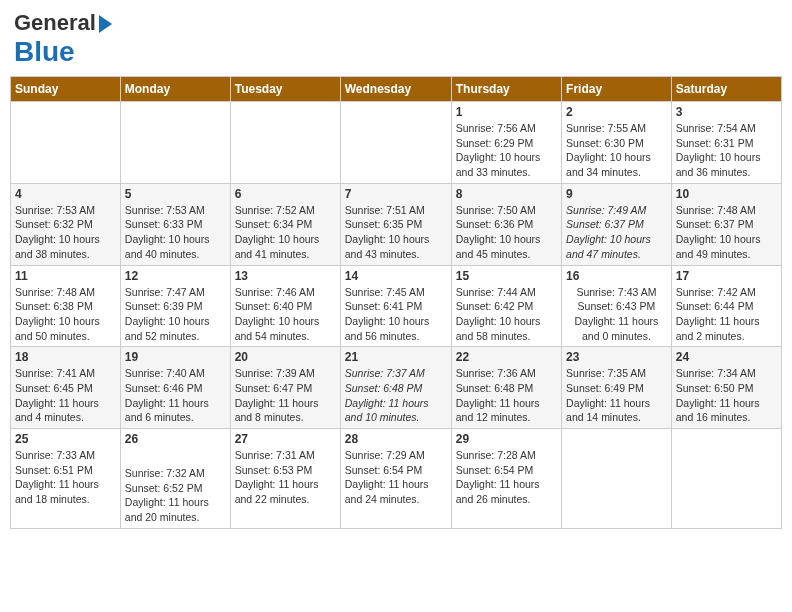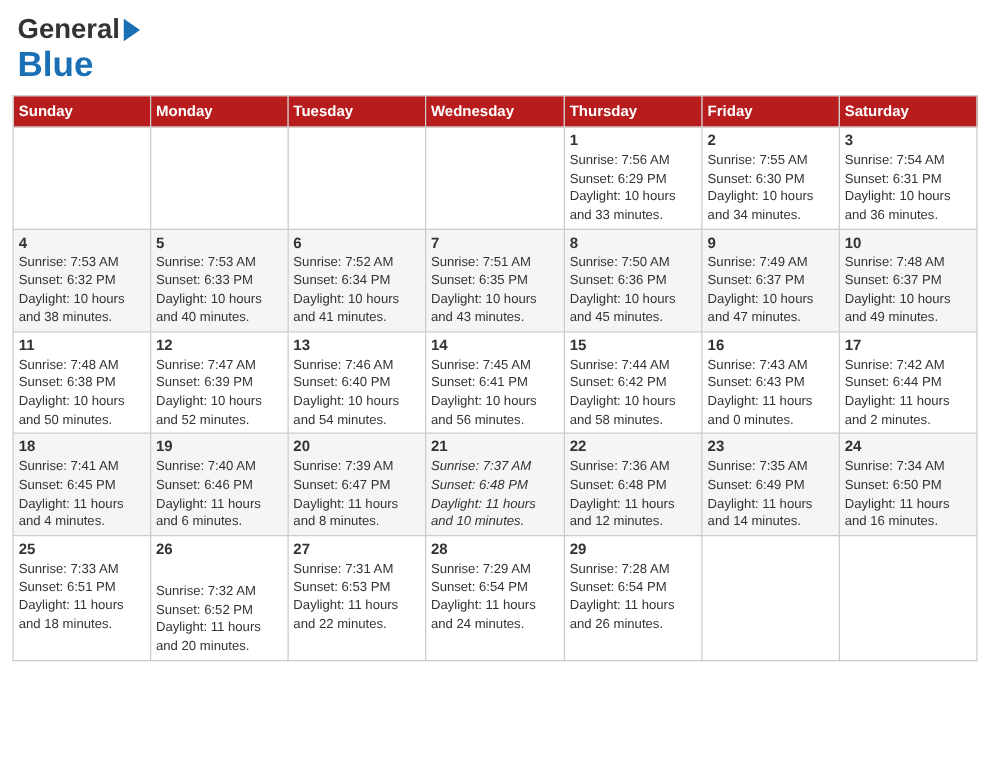--- a/index.html
+++ b/index.html
@@ -39,21 +39,21 @@
       font-size: 16px;
       color: #555;
       font-weight: normal;
     }
     .calendar {
       width: 100%;
       border-collapse: collapse;
       font-size: 11px;
     }
     .calendar thead tr th {
-      background-color: #b91c1c;
+      background-color: #a16207;
       color: #fff;
       padding: 5px 4px;
       text-align: left;
       font-size: 12px;
       font-weight: bold;
       border: 1px solid #ccc;
     }
     .calendar tbody tr td {
       vertical-align: top;
       border: 1px solid #ccc;
@@ -171,21 +171,21 @@
         </td>
         <td>
           <span class="day-num">8</span>
           <div class="day-info" style="white-space: pre-line;">Sunrise: 7:50 AM
 Sunset: 6:36 PM
 Daylight: 10 hours
 and 45 minutes.</div>
         </td>
         <td>
           <span class="day-num">9</span>
-          <div class="day-info" style="white-space: pre-line;">Sunrise: 7:49 AM
+          <div class="day-info" style="white-space: pre-line; font-style: italic;">Sunrise: 7:49 AM
 Sunset: 6:37 PM
 Daylight: 10 hours
 and 47 minutes.</div>
         </td>
         <td>
           <span class="day-num">10</span>
           <div class="day-info" style="white-space: pre-line;">Sunrise: 7:48 AM
 Sunset: 6:37 PM
 Daylight: 10 hours
 and 49 minutes.</div>
@@ -222,21 +222,21 @@
         </td>
         <td>
           <span class="day-num">15</span>
           <div class="day-info" style="white-space: pre-line;">Sunrise: 7:44 AM
 Sunset: 6:42 PM
 Daylight: 10 hours
 and 58 minutes.</div>
         </td>
         <td>
           <span class="day-num">16</span>
-          <div class="day-info" style="white-space: pre-line;">Sunrise: 7:43 AM
+          <div class="day-info" style="white-space: pre-line; text-align: center;">Sunrise: 7:43 AM
 Sunset: 6:43 PM
 Daylight: 11 hours
 and 0 minutes.</div>
         </td>
         <td>
           <span class="day-num">17</span>
           <div class="day-info" style="white-space: pre-line;">Sunrise: 7:42 AM
 Sunset: 6:44 PM
 Daylight: 11 hours
 and 2 minutes.</div>

